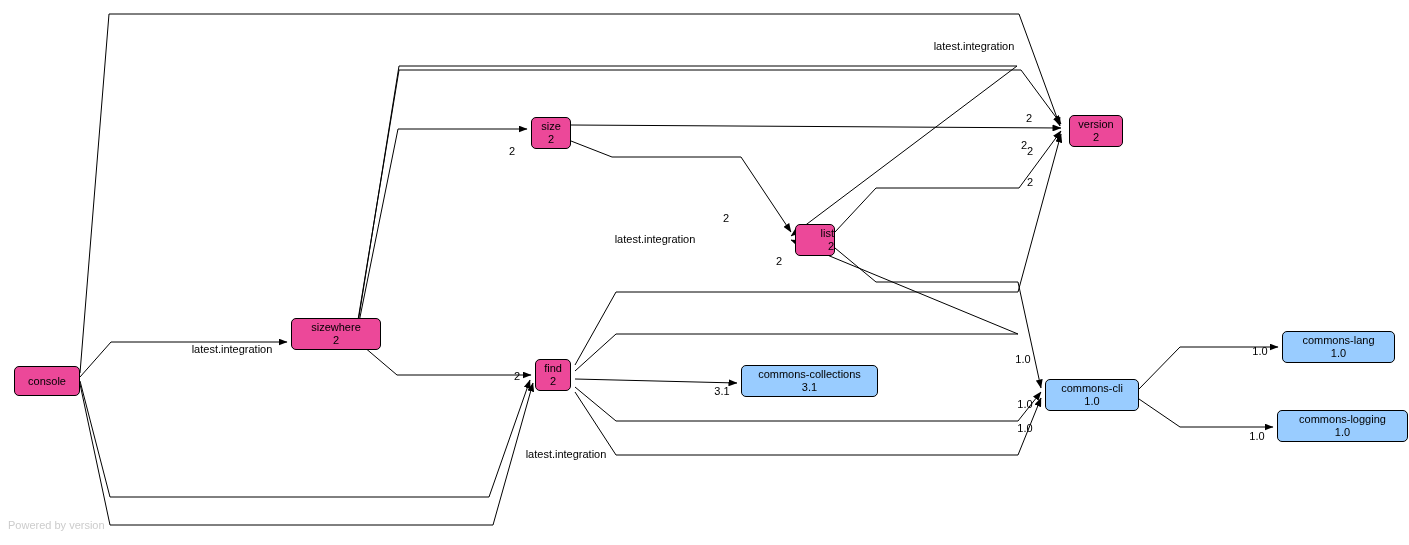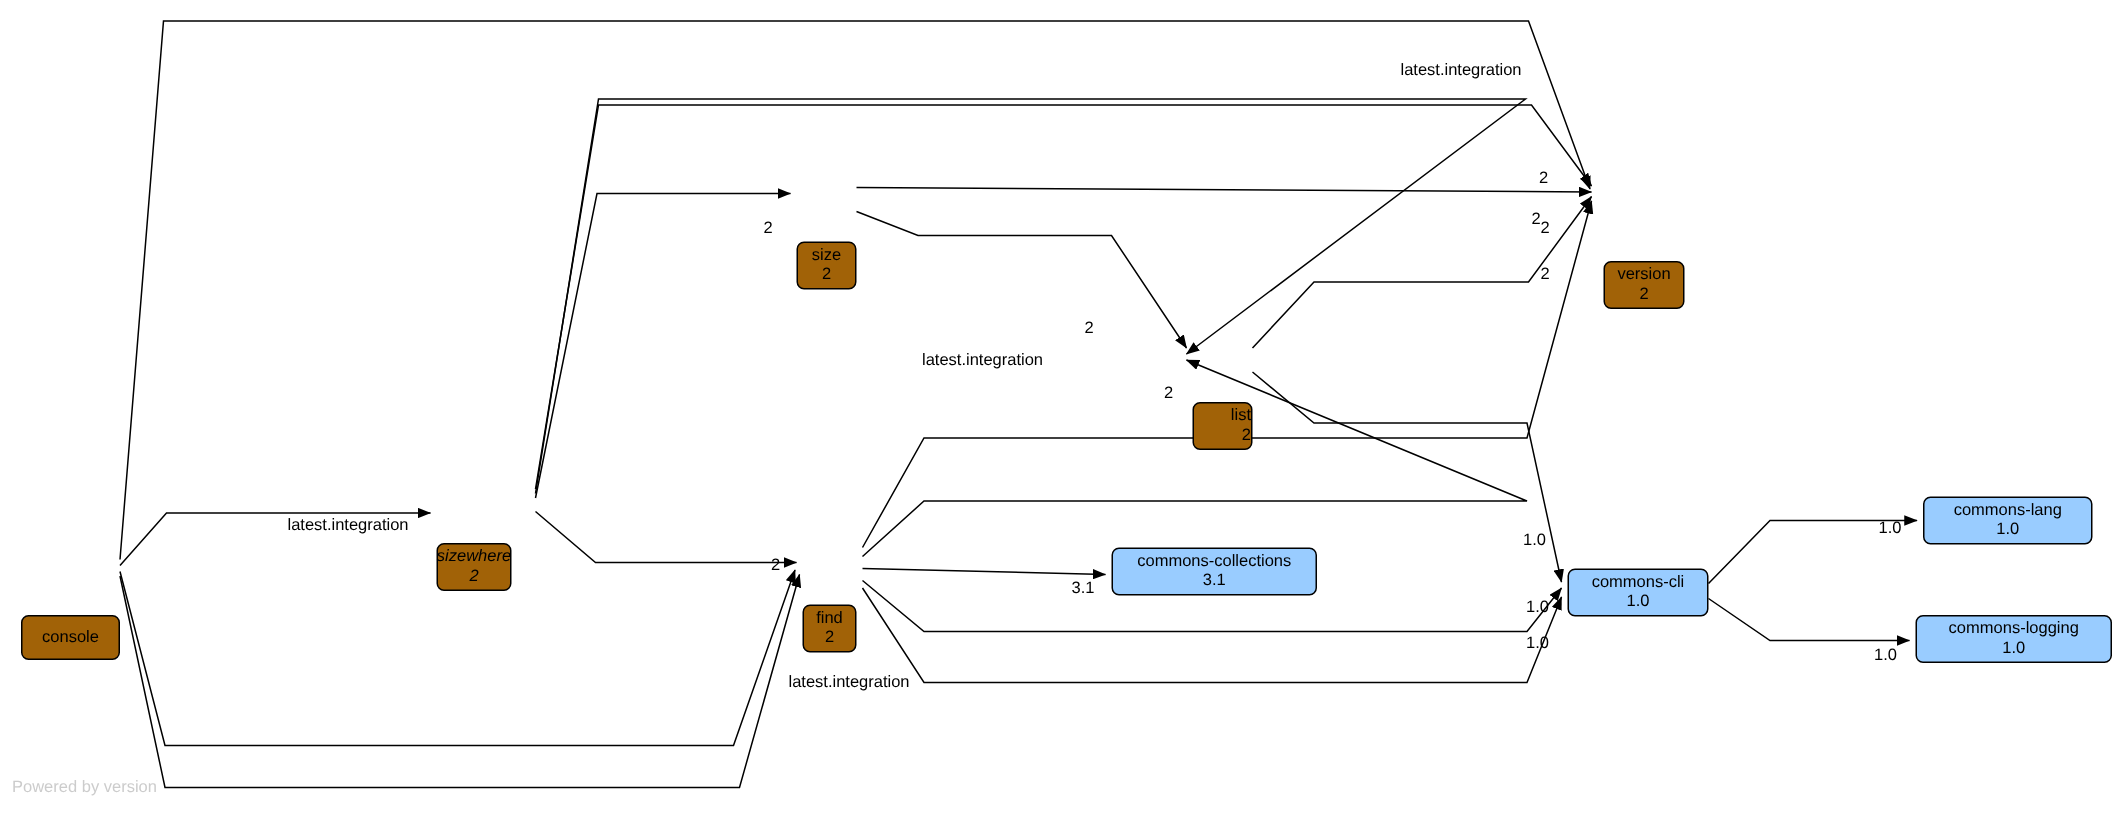--- a/index.html
+++ b/index.html
@@ -45,22 +45,21 @@
     align-items: center;
     justify-content: center;
     font-family: "Liberation Sans", sans-serif;
     font-size: 11px;
     line-height: 13px;
     color: #000000;
     text-align: center;
     white-space: nowrap;
   }
   .node-yellow {
-    background: #a16207;
-    margin-top: 44px;
+    background: #ec4899;
   }
   .node-blue {
     background: #99ccff;
   }
   .node-label {
     display: block;
   }
   .node-version {
     display: block;
   }
@@ -126,37 +125,37 @@
         <text class="edge-label" x="1025" y="432" text-anchor="middle">1.0</text>
         <text class="edge-label" x="1260" y="355" text-anchor="middle">1.0</text>
         <text class="edge-label" x="1257" y="440" text-anchor="middle">1.0</text>
       </g>
   </svg>
 
   <div id="nodes-layer">
       <div class="node-box node-yellow" style="left: 14px; top: 366px; width: 66px; height: 30px; text-align: right;">
         <span class="node-label">console</span>
       </div>
-      <div class="node-box node-yellow" style="left: 291px; top: 318px; width: 50px; height: 32px; font-style: italic;">
+      <div class="node-box node-yellow" style="left: 291px; top: 318px; width: 90px; height: 32px;">
         <span class="node-label">sizewhere</span>
         <span class="node-version">2</span>
       </div>
       <div class="node-box node-yellow" style="left: 531px; top: 117px; width: 40px; height: 32px;">
         <span class="node-label">size</span>
         <span class="node-version">2</span>
       </div>
       <div class="node-box node-yellow" style="left: 535px; top: 359px; width: 36px; height: 32px;">
         <span class="node-label">find</span>
         <span class="node-version">2</span>
       </div>
       <div class="node-box node-yellow" style="left: 795px; top: 224px; width: 40px; height: 32px; align-items: flex-end;">
         <span class="node-label">list</span>
         <span class="node-version">2</span>
       </div>
-      <div class="node-box node-yellow" style="left: 1069px; top: 130px; width: 54px; height: 32px;">
+      <div class="node-box node-yellow" style="left: 1069px; top: 115px; width: 54px; height: 32px;">
         <span class="node-label">version</span>
         <span class="node-version">2</span>
       </div>
       <div class="node-box node-blue" style="left: 741px; top: 365px; width: 137px; height: 32px;">
         <span class="node-label">commons-collections</span>
         <span class="node-version">3.1</span>
       </div>
       <div class="node-box node-blue" style="left: 1045px; top: 379px; width: 94px; height: 32px;">
         <span class="node-label">commons-cli</span>
         <span class="node-version">1.0</span>

